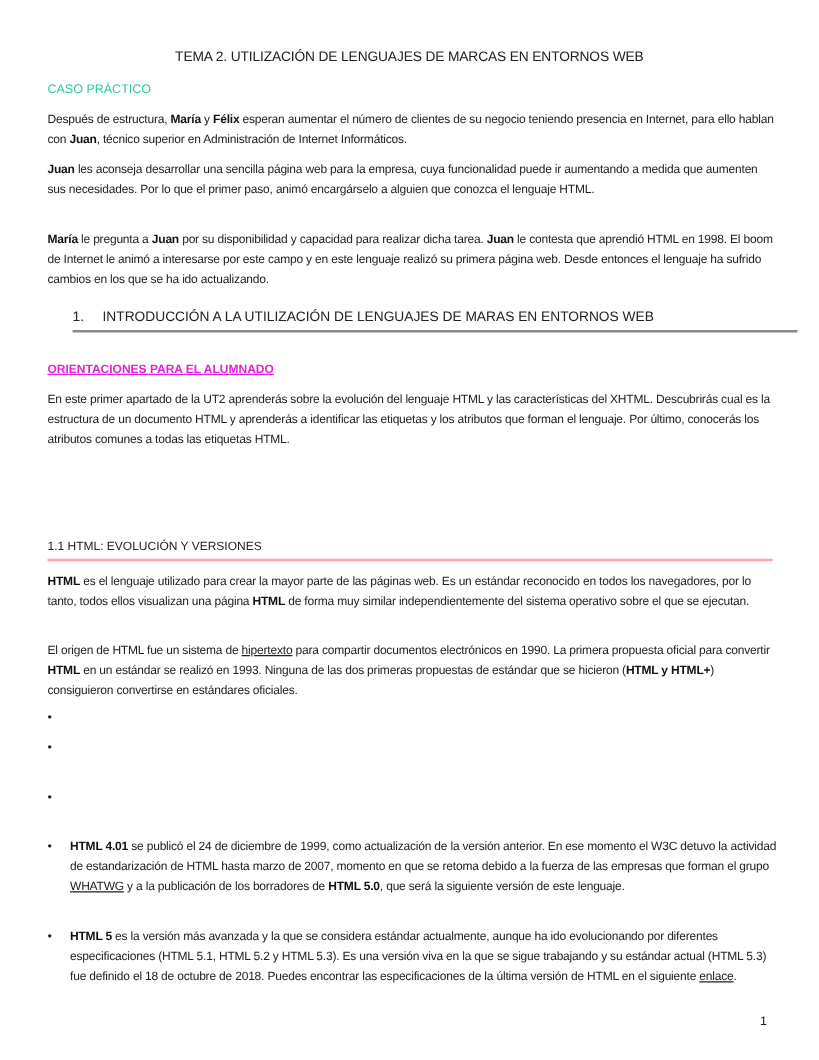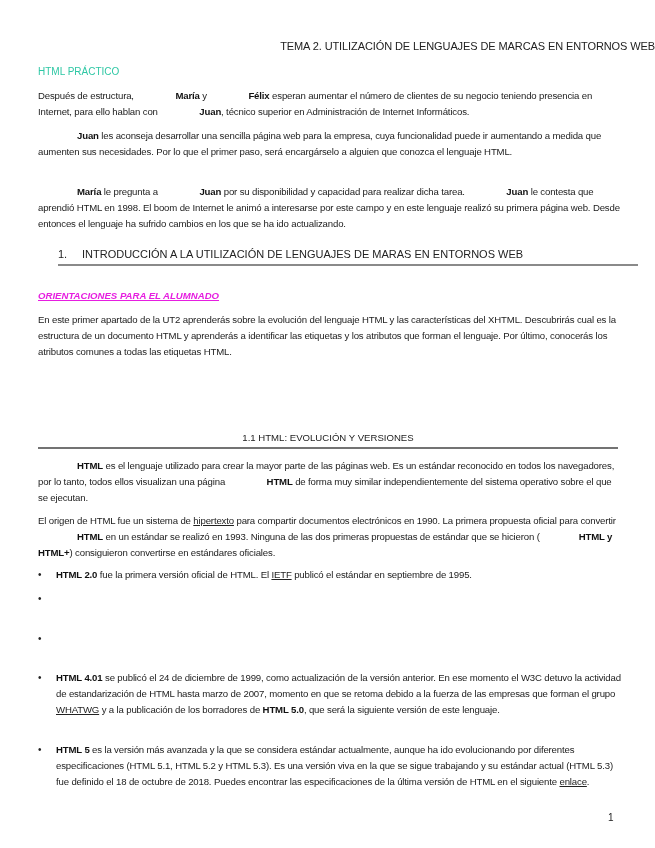--- a/index.html
+++ b/index.html
@@ -1,65 +1,64 @@
 <!DOCTYPE html>
 <html><head>
 <meta charset="utf-8">
 <style>
   html, body { margin:0; padding:0; background:#ffffff; }
   body { width:655px; height:848px; position:relative; overflow:hidden;
          font-family:"Liberation Sans", sans-serif; color:#1a1a1a; }
   .page { position:absolute; left:0; top:0; width:655px; height:848px; }
-  .title { position:absolute; left:0; width:655px; top:40px; text-align:right;
+  .title { position:absolute; left:0; width:655px; top:40px; text-align:center;
            font-size:11px; letter-spacing:-0.1px; color:#222; }
   .case { position:absolute; left:38px; top:66px; font-size:10px; color:#2ec7a4; }
   .para { position:absolute; left:38px; width:582px; font-size:9.6px; line-height:15.8px;
           color:#222; letter-spacing:-0.15px; }
-  .para b { font-weight:bold; color:#111;margin-left:39px; }
+  .para b { font-weight:bold; color:#111; }
   .para u, .bul u { text-decoration:underline; color:#222;text-align:center; }
   .h1 { position:absolute; left:38px; width:580px; top:248px; font-size:11px;
         border-bottom:2px solid #8a8a8a; padding-bottom:4px; color:#222;margin-left:20px; }
   .h1 .num { display:inline-block; width:24px; }
   .orient { position:absolute; left:38px; top:290px; font-size:9.6px; font-weight:bold;
-            color:#e61ee0; text-decoration:underline;font-style:italic; }
+            color:#e61ee0; text-decoration:underline; }
   .h2 { position:absolute; left:38px; width:580px; top:432px; font-size:9.6px;
-        border-bottom:2px solid #737373; padding-bottom:4px; color:#222;text-align:center; }
+        border-bottom:2px solid #fca5a5; padding-bottom:4px; color:#222; }
   .bul { position:absolute; left:56px; width:566px; font-size:9.6px; line-height:15.8px;
          color:#222; letter-spacing:-0.15px; }
   .bul .dot { position:absolute; left:-18px; top:0; font-size:10px; }
   .bul b { font-weight:bold; color:#111; }
   .pnum { position:absolute; left:608px; top:812px; font-size:10px; color:#222; }
 </style>
 </head>
 <body>
 
 <div class="page">
   <div class="title">TEMA 2. UTILIZACIÓN DE LENGUAJES DE MARCAS EN ENTORNOS WEB</div>
-  <div class="case">HTML PRÁCTICO</div>
+  <div class="case">CASO PRÁCTICO</div>
 
   <div class="para" style="top:88px"><span>Después de estructura, </span><b>María</b><span> y </span><b>Félix</b><span> esperan aumentar el número de clientes de su negocio teniendo presencia en Internet, para ello hablan con </span><b>Juan</b><span>, técnico superior en Administración de Internet Informáticos.</span></div>
-  <div class="para" style="top:128px"><b>Juan</b><span> les aconseja desarrollar una sencilla página web para la empresa, cuya funcionalidad puede ir aumentando a medida que aumenten sus necesidades. Por lo que el primer paso, será encargárselo a alguien que conozca el lenguaje HTML.</span></div>
+  <div class="para" style="top:128px"><b>Juan</b><span> les aconseja desarrollar una sencilla página web para la empresa, cuya funcionalidad puede ir aumentando a medida que aumenten sus necesidades. Por lo que el primer paso, animó encargárselo a alguien que conozca el lenguaje HTML.</span></div>
   <div class="para" style="top:184px"><b>María</b><span> le pregunta a </span><b>Juan</b><span> por su disponibilidad y capacidad para realizar dicha tarea. </span><b>Juan</b><span> le contesta que aprendió HTML en 1998. El boom de Internet le animó a interesarse por este campo y en este lenguaje realizó su primera página web. Desde entonces el lenguaje ha sufrido cambios en los que se ha ido actualizando.</span></div>
 
   <div class="h1">
     <span class="num">1.</span><span>INTRODUCCIÓN A LA UTILIZACIÓN DE LENGUAJES DE MARAS EN ENTORNOS WEB</span>
   </div>
 
   <div class="orient">ORIENTACIONES PARA EL ALUMNADO</div>
 
   <div class="para" style="top:312px"><span>En este primer apartado de la UT2 aprenderás sobre la evolución del lenguaje HTML y las características del XHTML. Descubrirás cual es la estructura de un documento HTML y aprenderás a identificar las etiquetas y los atributos que forman el lenguaje. Por último, conocerás los atributos comunes a todas las etiquetas HTML.</span></div>
 
   <div class="h2">1.1 HTML: EVOLUCIÓN Y VERSIONES</div>
 
   <div class="para" style="top:458px"><b>HTML</b><span> es el lenguaje utilizado para crear la mayor parte de las páginas web. Es un estándar reconocido en todos los navegadores, por lo tanto, todos ellos visualizan una página </span><b>HTML</b><span> de forma muy similar independientemente del sistema operativo sobre el que se ejecutan.</span></div>
   <div class="para" style="top:513px"><span>El origen de HTML fue un sistema de </span><u>hipertexto</u><span> para compartir documentos electrónicos en 1990. La primera propuesta oficial para convertir </span><b>HTML</b><span> en un estándar se realizó en 1993. Ninguna de las dos primeras propuestas de estándar que se hicieron (</span><b>HTML y HTML+</b><span>) consiguieron convertirse en estándares oficiales.</span></div>
 
   <div class="bul" style="top:567px">
     <span class="dot">•</span>
-    <span><b>HTML 2.0</b><span> fue la primera versión oficial de HTML. El </span><u>IETF</u><span> publicó el estándar en septiembre de 1995.</span></span>
   </div>
   <div class="bul" style="top:591px">
     <span class="dot">•</span>
   </div>
   <div class="bul" style="top:631px">
     <span class="dot">•</span>
   </div>
   <div class="bul" style="top:670px">
     <span class="dot">•</span>
     <span><b>HTML 4.01</b><span> se publicó el 24 de diciembre de 1999, como actualización de la versión anterior. En ese momento el W3C detuvo la actividad de estandarización de HTML hasta marzo de 2007, momento en que se retoma debido a la fuerza de las empresas que forman el grupo </span><u>WHATWG</u><span> y a la publicación de los borradores de </span><b>HTML 5.0</b><span>, que será la siguiente versión de este lenguaje.</span></span>

